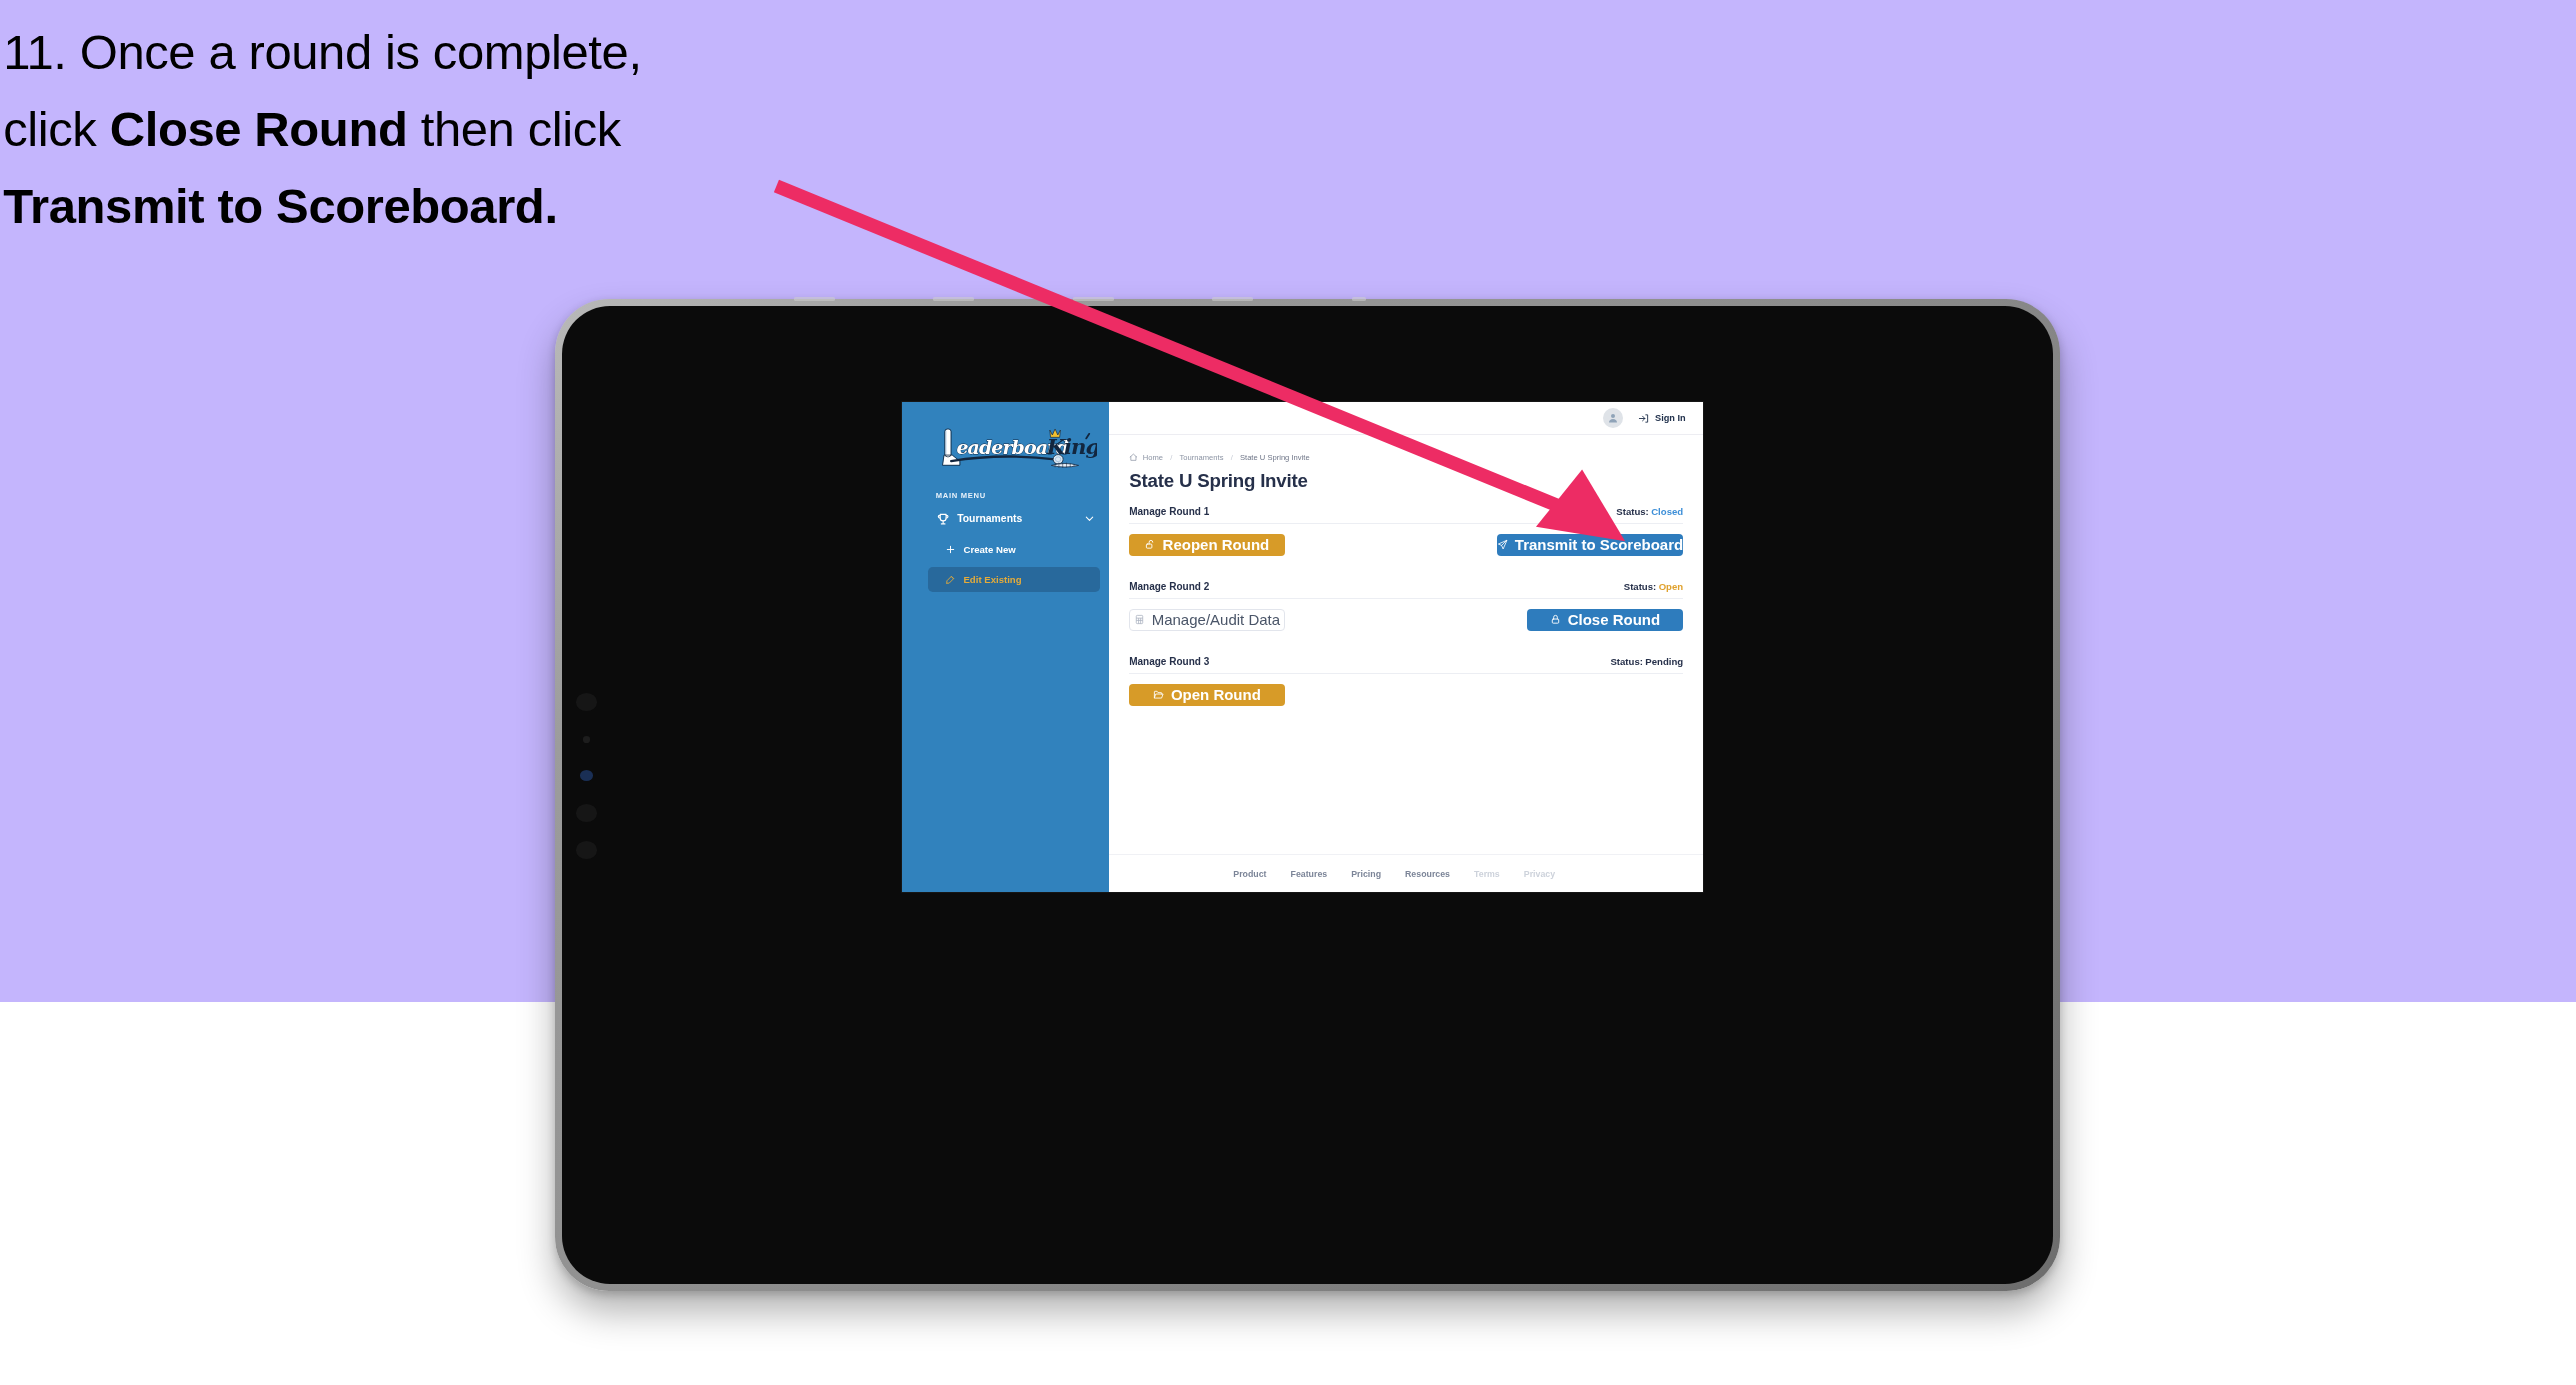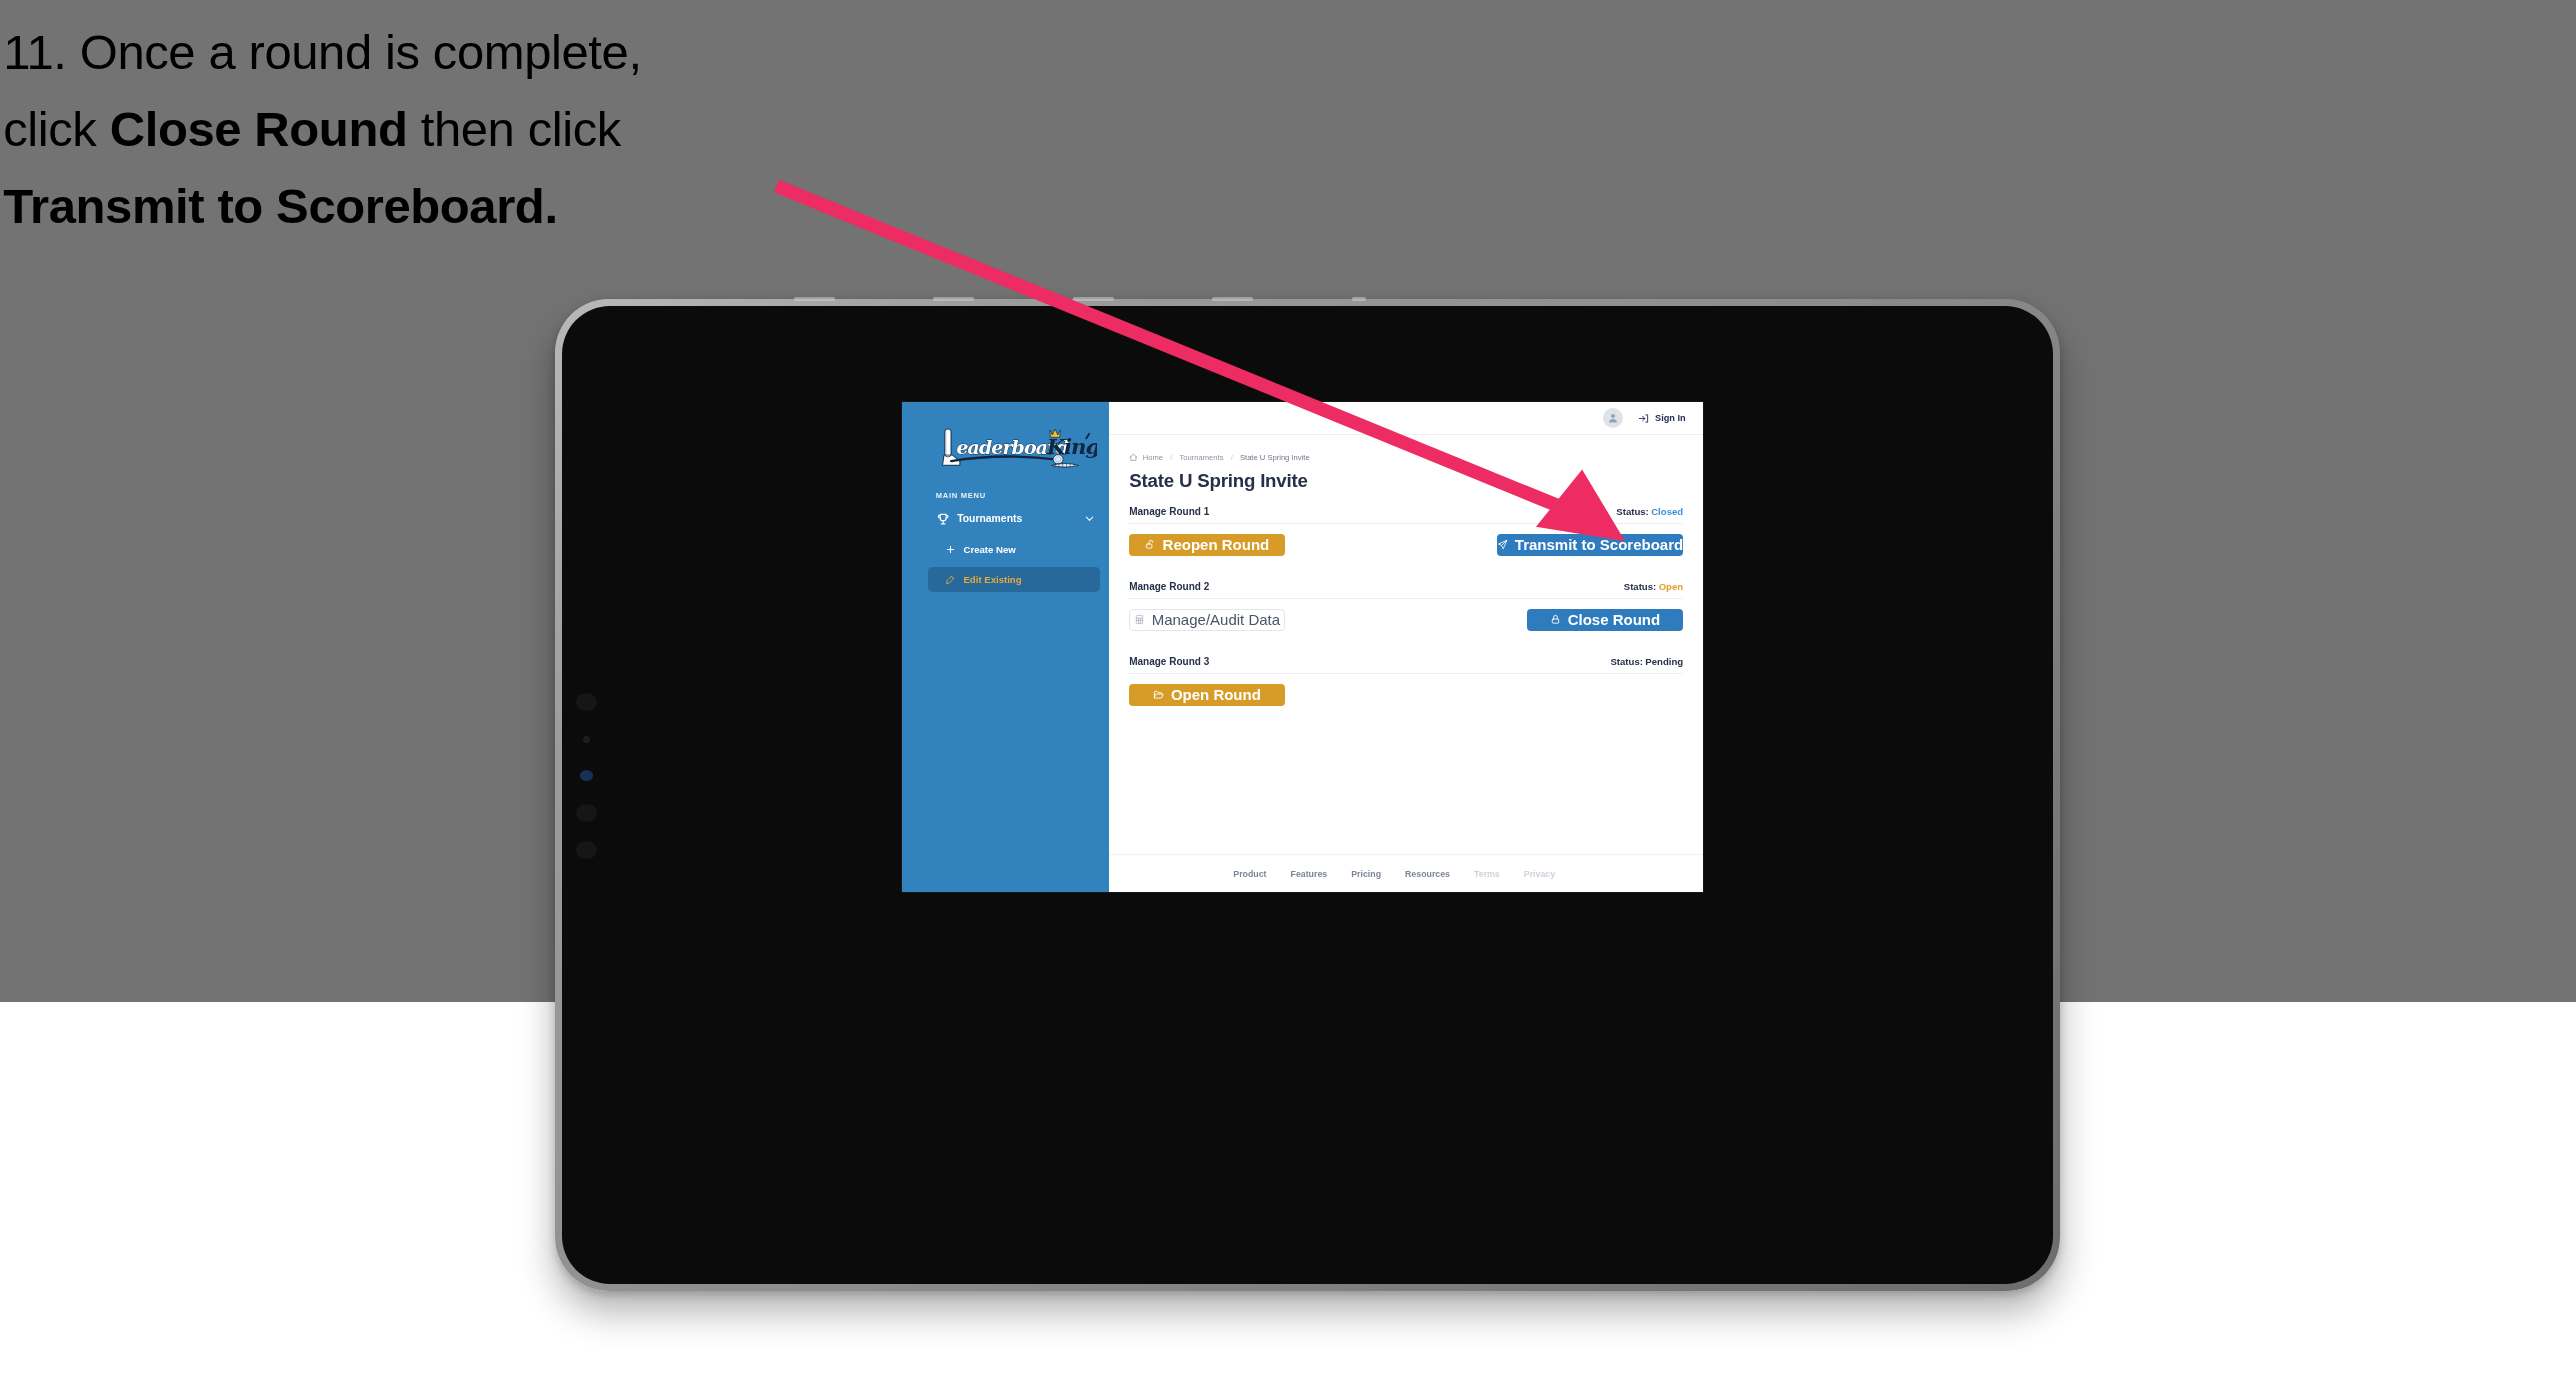--- a/index.html
+++ b/index.html
@@ -9,21 +9,21 @@
     height: 1386px;
     background: #ffffff;
     font-family: "Liberation Sans", sans-serif;
     overflow: hidden;
   }
 
   #stage {
     position: relative;
     width: 2576px;
     height: 1002px;
-    background: #737373;
+    background: #c4b5fd;
   }
 
   
   #instruction {
     position: absolute;
     left: 3.2px;
     top: 14.3px;
     width: 844px;
     font-family: "Liberation Sans", sans-serif;
     font-size: 49px;

